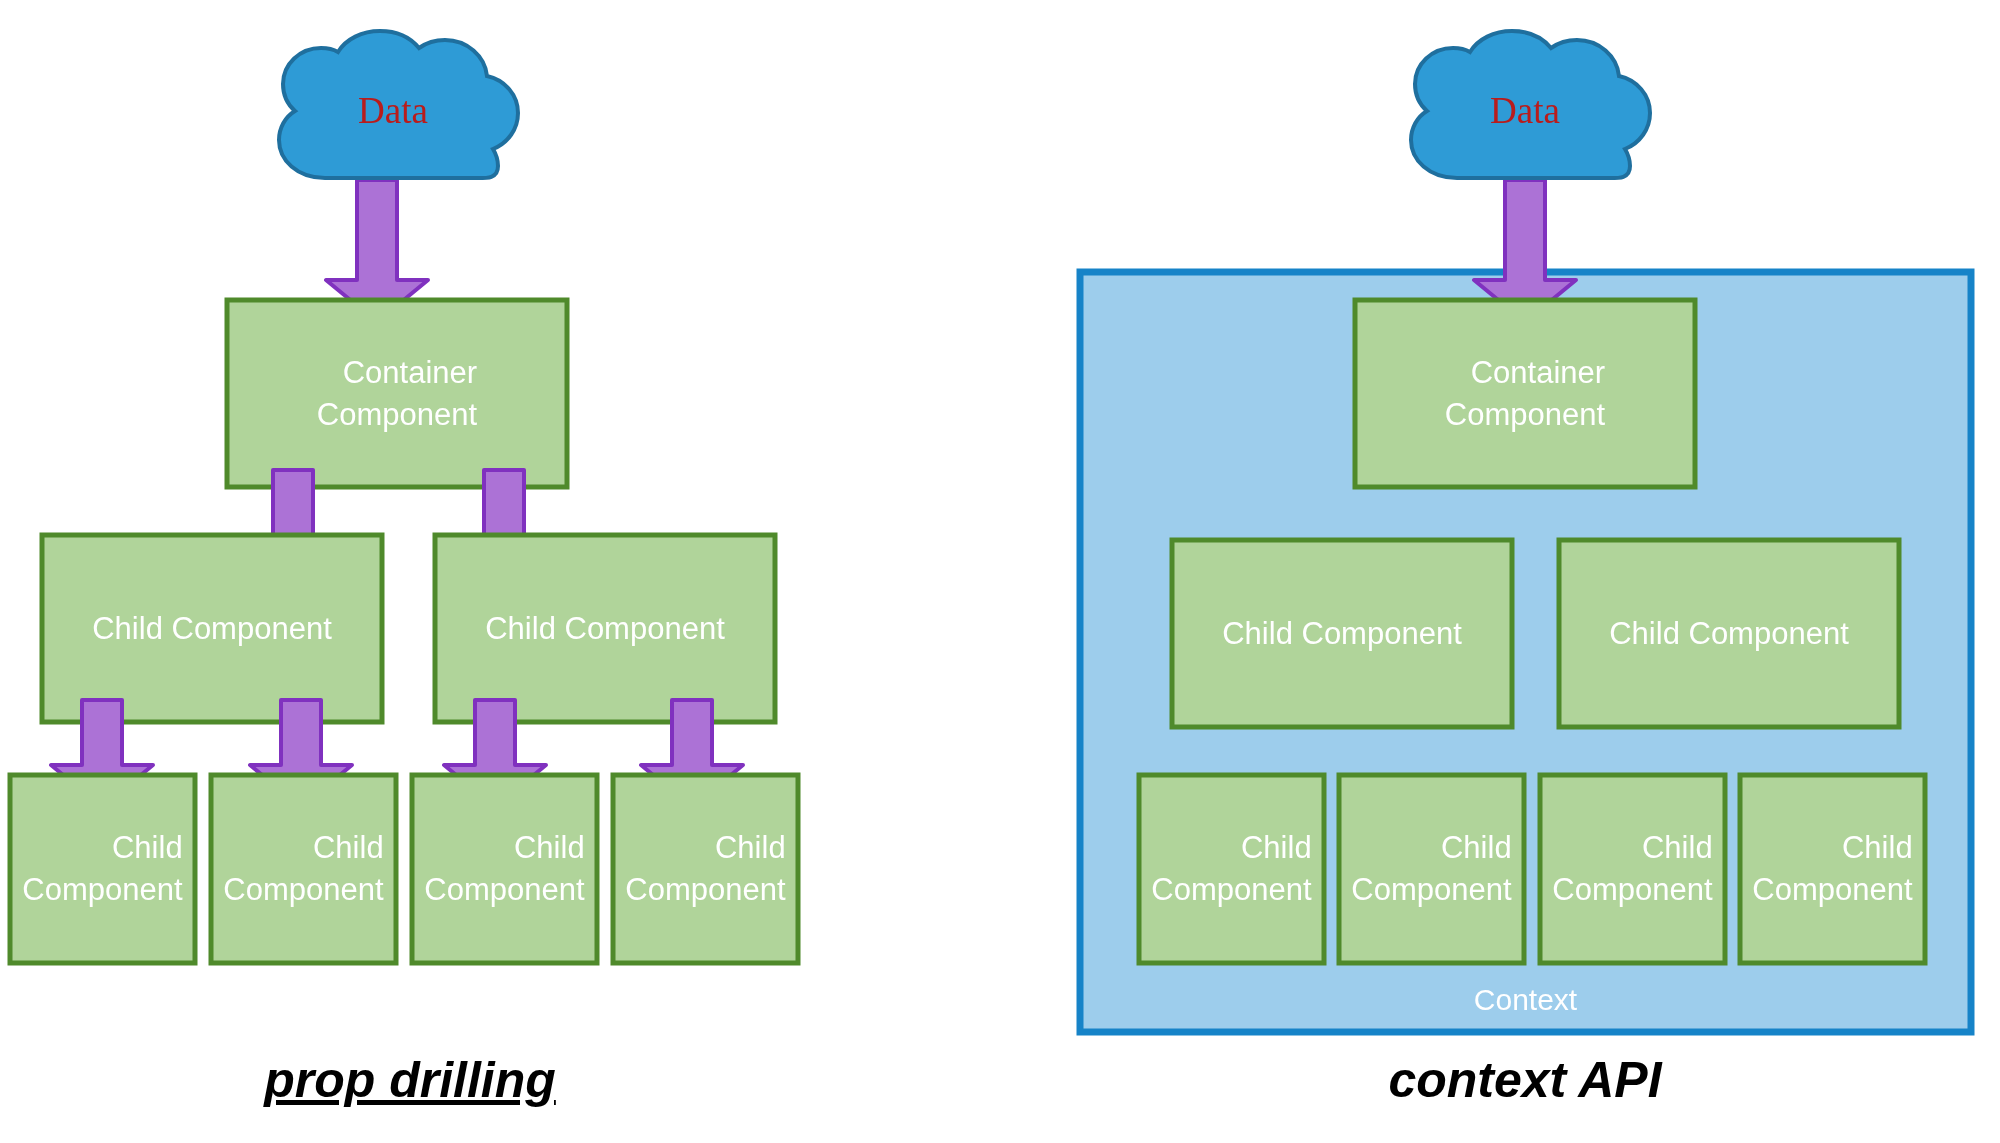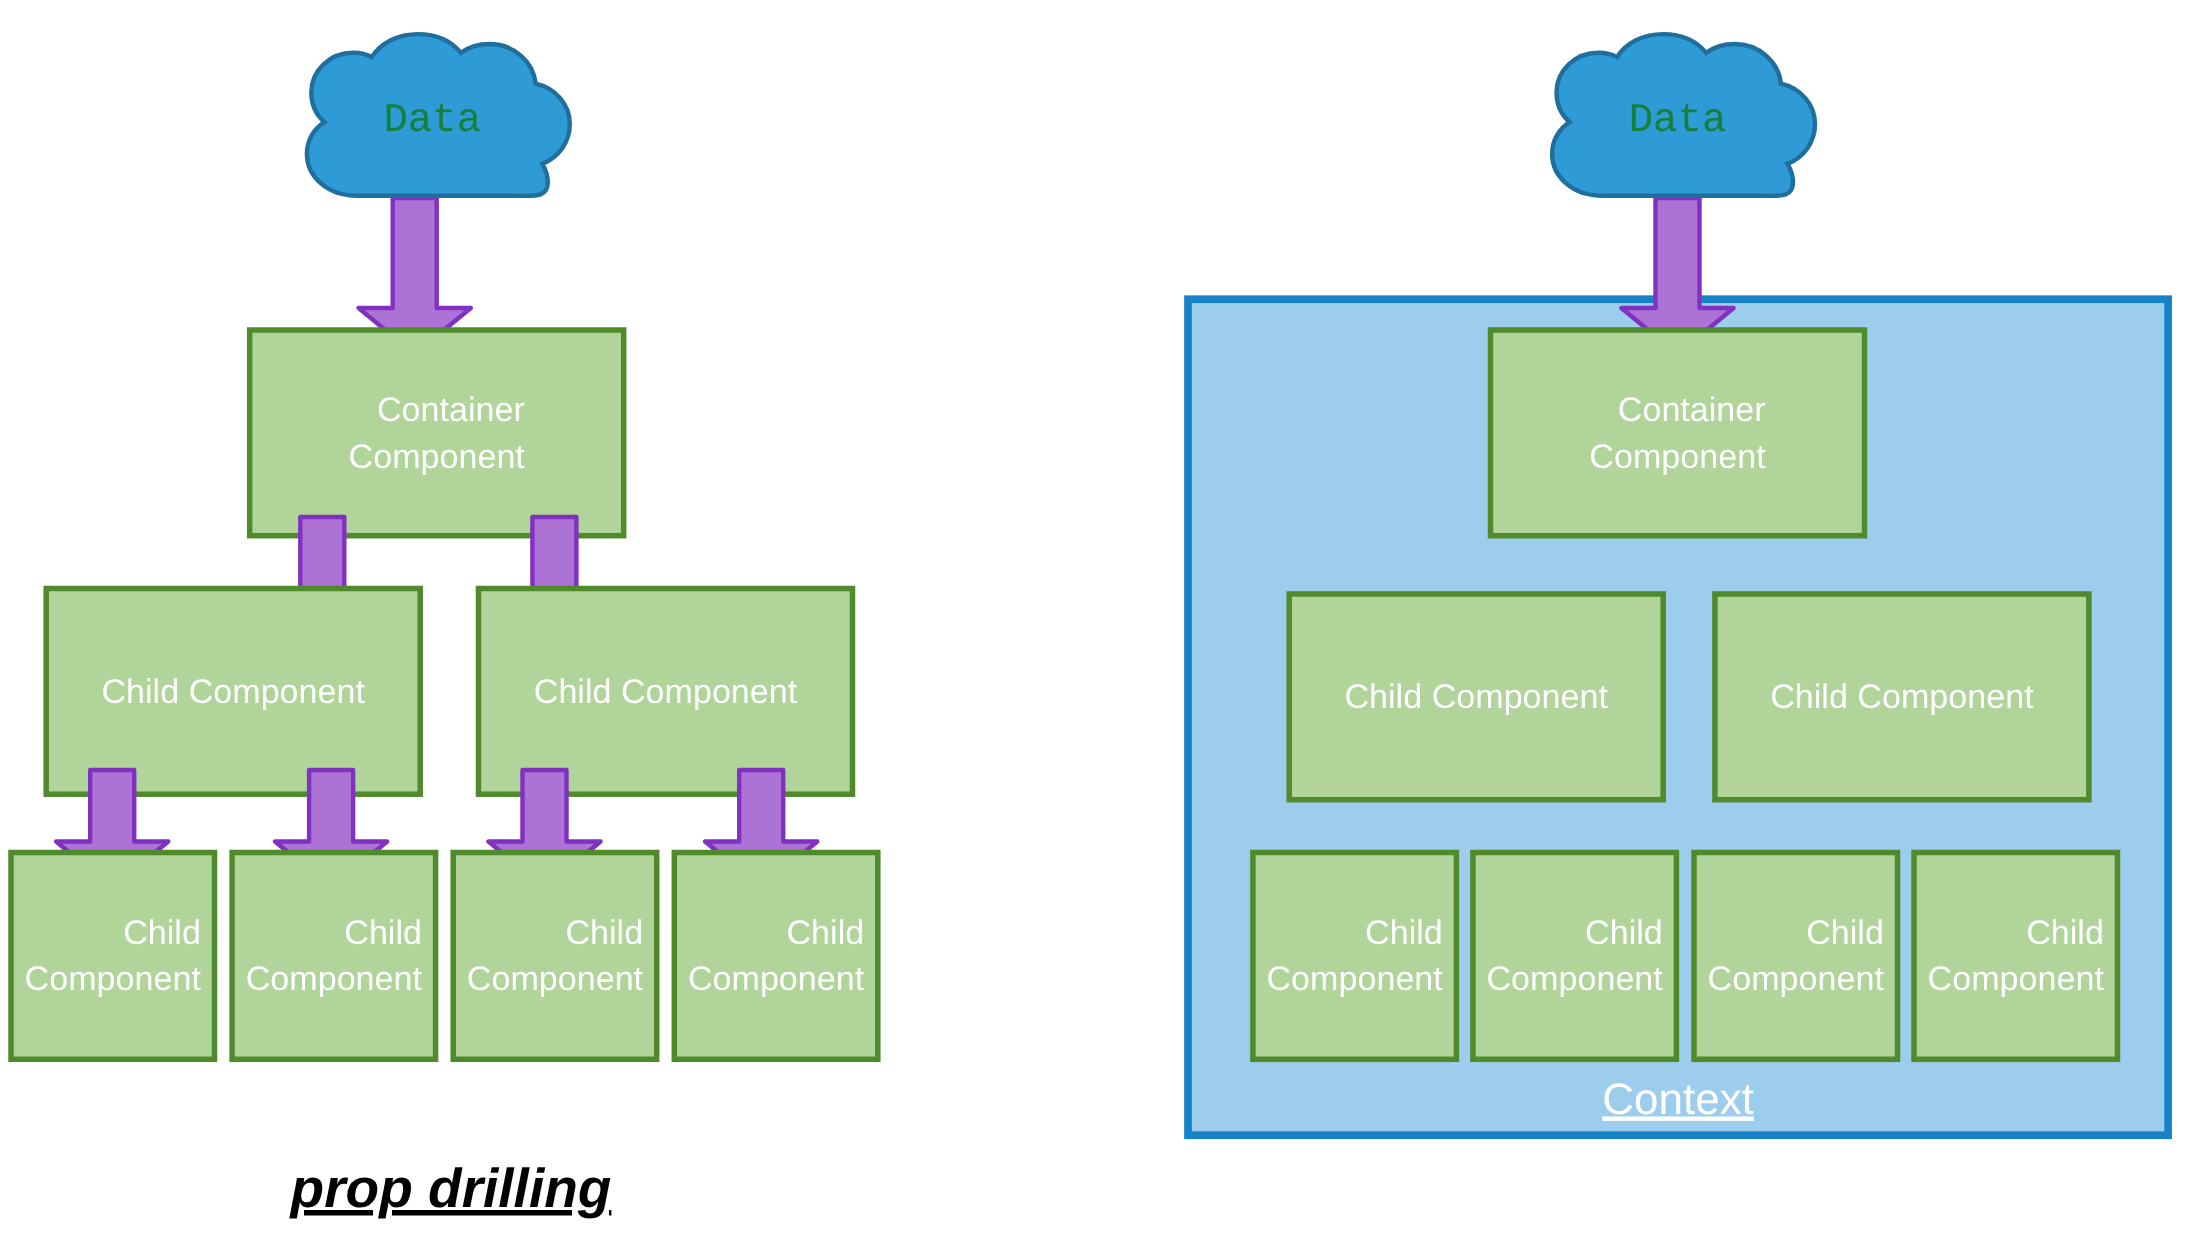--- a/index.html
+++ b/index.html
@@ -37,35 +37,34 @@
     font-size: 31px;
     line-height: 42px;
     white-space: pre-line;
     pointer-events: none;
   }
   .cloud-label {
     position: absolute;
     display: flex;
     align-items: center;
     justify-content: center;
-    color: #15803d;
+    color: #b91c1c;
     font-size: 37px;
-    font-family: Liberation Mono, monospace;
+    font-family: Liberation Serif, serif;
     pointer-events: none;
   }
   .context-label {
     position: absolute;
     display: flex;
     align-items: center;
     justify-content: center;
     color: #ffffff;
-    font-size: 40px;
+    font-size: 30px;
     font-family: "Liberation Sans", sans-serif;
     pointer-events: none;
-    text-decoration: underline;
   }
   .caption {
     position: absolute;
     display: flex;
     align-items: center;
     justify-content: center;
     color: #000000;
     font-size: 50px;
     font-style: italic;
     font-weight: bold;
@@ -196,14 +195,15 @@
 Component</div>
   <div class="box-label" style="left:1339px; top:775px; width:185px; height:188px;">Child
 Component</div>
   <div class="box-label" style="left:1540px; top:775px; width:185px; height:188px;">Child
 Component</div>
   <div class="box-label" style="left:1740px; top:775px; width:185px; height:188px;">Child
 Component</div>
 
   <div class="context-label" style="left:1080px; top:975px; width:891px; height:50px;">Context</div>
 
+  <div class="caption" style="left:1195px; top:1045px; width:660px; height:70px;">context API</div>
 
 </div>
 
 </body></html>

